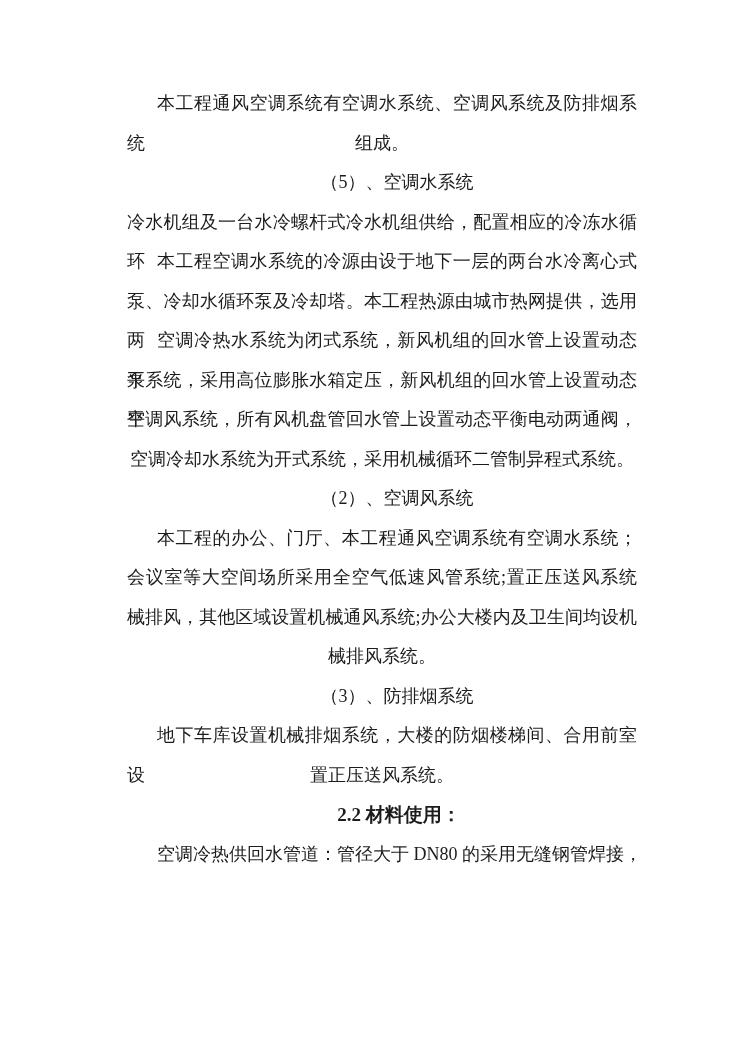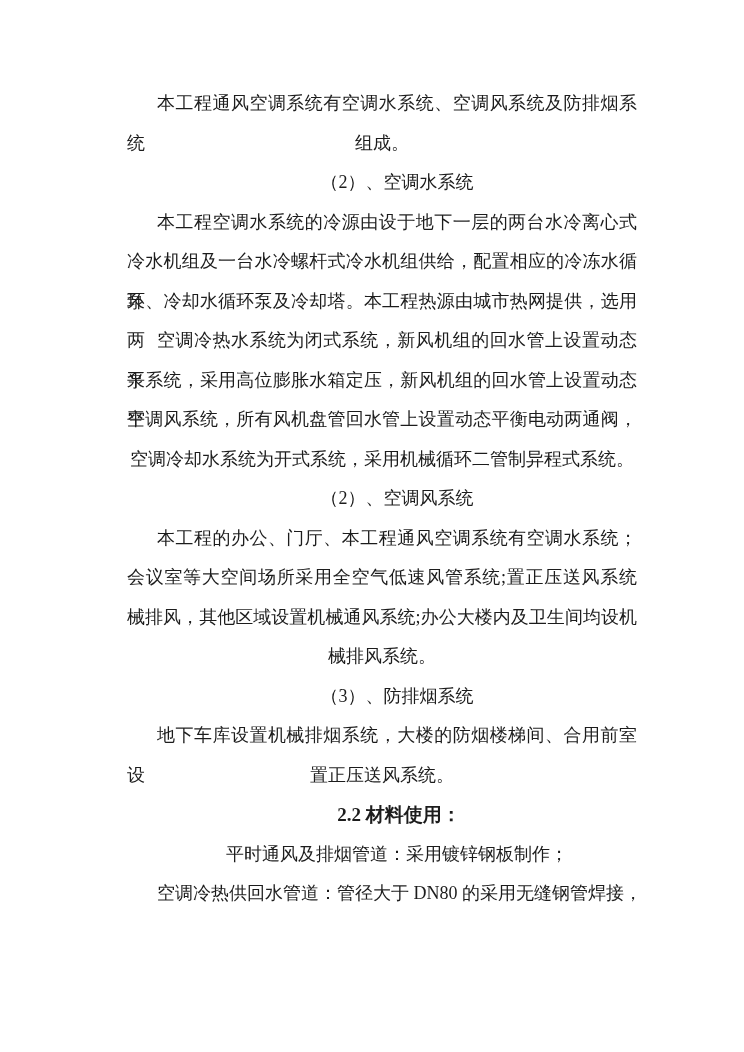--- a/index.html
+++ b/index.html
@@ -44,33 +44,32 @@
     text-indent: 34px;
   }
 </style>
 </head>
 <body>
 
 <div class="page">
   <div class="textblock">
     <div class="line indent j">本工程通风空调系统有空调水系统、空调风系统及防排烟系统</div>
     <div class="line">组成。</div>
-    <div class="line indent">（2）、空调水系统</div>
+    <div class="line indent">（5）、空调水系统</div>
+    <div class="line j">冷水机组及一台水冷螺杆式冷水机组供给，配置相应的冷冻水循环</div>
     <div class="line indent j">本工程空调水系统的冷源由设于地下一层的两台水冷离心式</div>
-    <div class="line j">冷水机组及一台水冷螺杆式冷水机组供给，配置相应的冷冻水循环</div>
     <div class="line j">泵、冷却水循环泵及冷却塔。本工程热源由城市热网提供，选用两</div>
     <div class="line indent j">空调冷热水系统为闭式系统，新风机组的回水管上设置动态平</div>
     <div class="line j">泵系统，采用高位膨胀水箱定压，新风机组的回水管上设置动态平</div>
     <div class="line j">空调风系统，所有风机盘管回水管上设置动态平衡电动两通阀，</div>
     <div class="line">空调冷却水系统为开式系统，采用机械循环二管制异程式系统。</div>
     <div class="line indent">（2）、空调风系统</div>
     <div class="line indent j">本工程的办公、门厅、本工程通风空调系统有空调水系统；</div>
     <div class="line j">会议室等大空间场所采用全空气低速风管系统;置正压送风系统</div>
     <div class="line j">械排风，其他区域设置机械通风系统;办公大楼内及卫生间均设机</div>
     <div class="line">械排风系统。</div>
     <div class="line indent">（3）、防排烟系统</div>
     <div class="line indent j">地下车库设置机械排烟系统，大楼的防烟楼梯间、合用前室设</div>
     <div class="line">置正压送风系统。</div>
     <div class="line heading">2.2 材料使用：</div>
-    <div class="line indent">平时通风及排烟管道：采用镀锌钢板制作；</div>
     <div class="line indent">空调冷热供回水管道：管径大于 DN80 的采用无缝钢管焊接，</div>
   </div>
 </div>
 
 </body></html>

